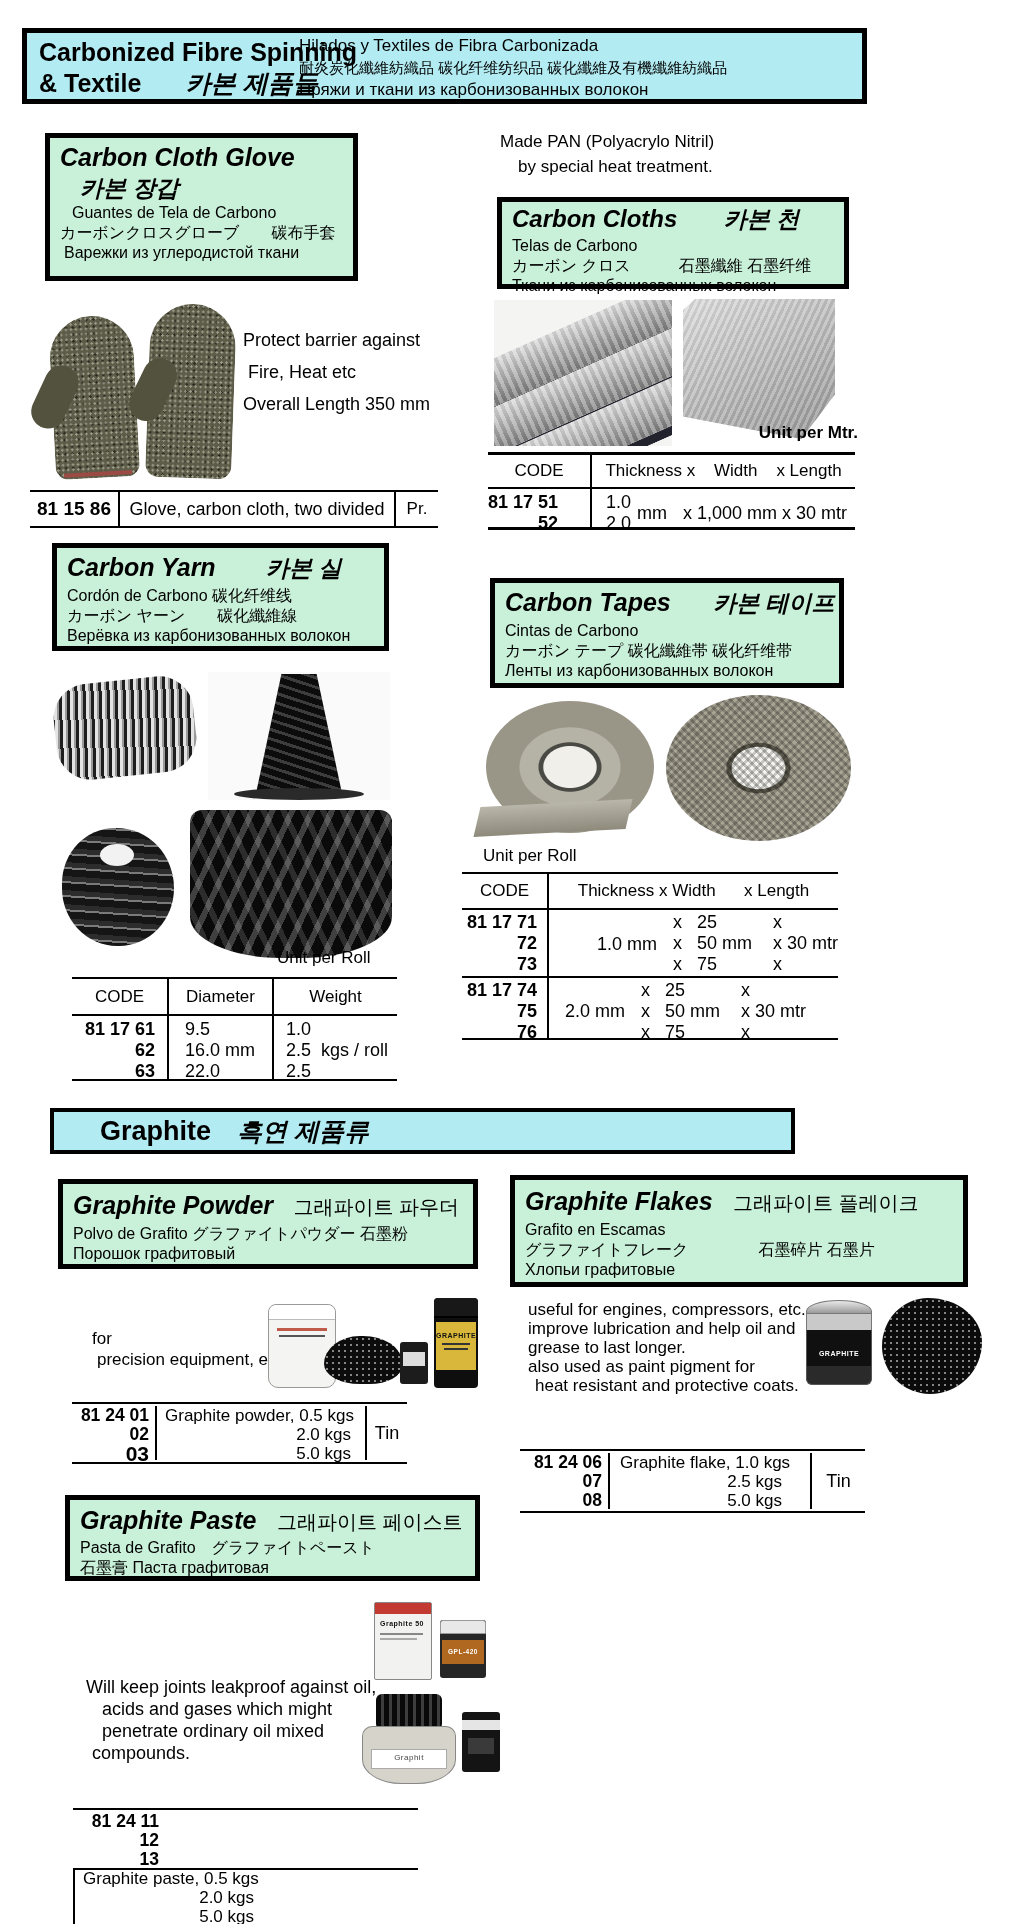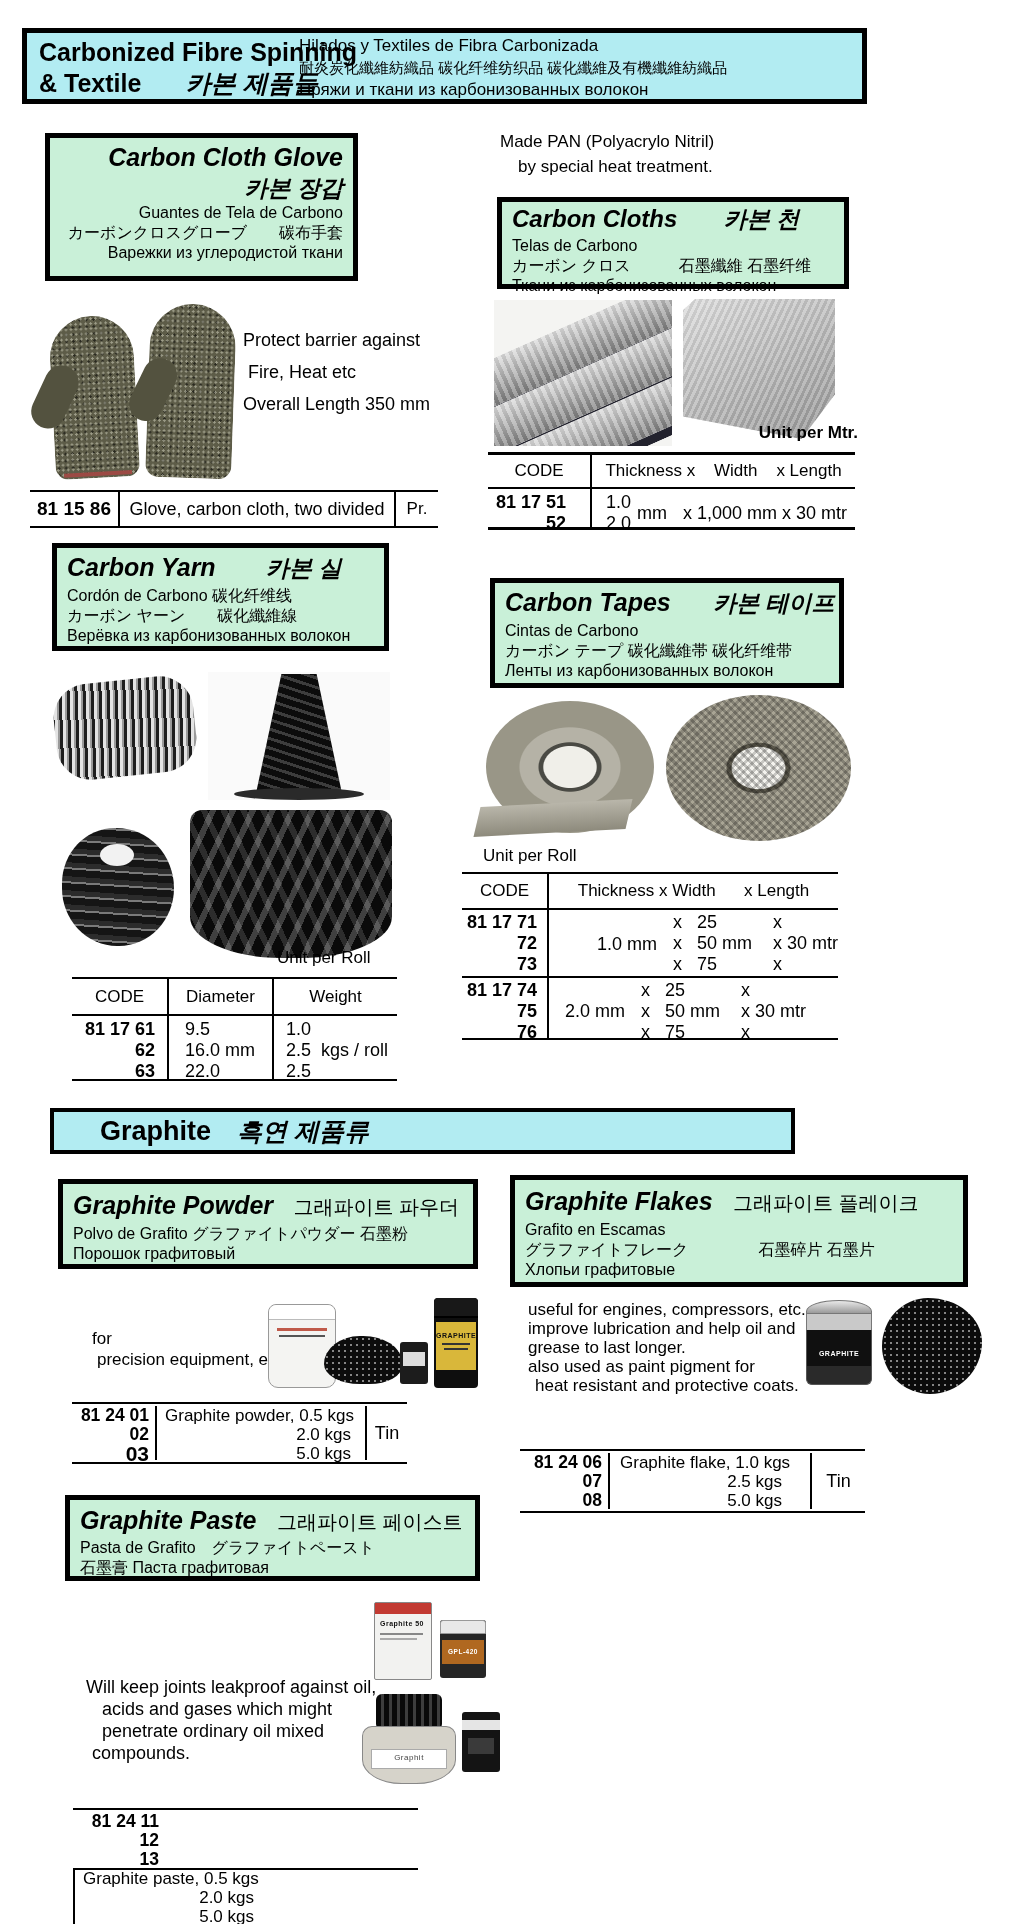--- a/index.html
+++ b/index.html
@@ -53,21 +53,21 @@
         <span style="font-size:25px;font-weight:bold;font-style:italic;margin-left:40px;">카본 제품들</span>
       </div>
     </div>
     <div class="abs" style="left:272px;top:2px;width:560px;">
       <div style="font-size:17px;line-height:22px;white-space:nowrap;">Hilados y Textiles de Fibra Carbonizada</div>
       <div style="font-size:15px;line-height:22px;white-space:nowrap;">耐炎炭化纖維紡織品  碳化纤维纺织品  碳化纖維及有機纖維紡織品</div>
       <div style="font-size:17px;line-height:22px;white-space:nowrap;">Пряжи и ткани из карбонизованных волокон</div>
     </div>
   </div>
 
-  <div class="greenbox" style="left:45px;top:133px;width:313px;height:148px;text-align:right;">
+  <div class="greenbox" style="left:45px;top:133px;width:313px;height:148px;">
     <div class="gb-title">Carbon Cloth Glove</div>
     <div class="gb-title" style="line-height:30px;"><span class="gb-ko" style="margin-left:20px;">카본 장갑</span></div>
     <div class="gb-line" style="margin-left:12px;">Guantes de Tela de Carbono</div>
     <div class="gb-line">カーボンクロスグローブ　　碳布手套</div>
     <div class="gb-line" style="margin-left:4px;">Варежки из углеродистой ткани</div>
   </div>
 
   <div class="abs" style="left:500px;top:128px;">
     <div class="note" style="font-size:17px;line-height:27px;">Made PAN (Polyacrylo Nitril)</div>
     <div class="note" style="font-size:17px;line-height:24px;margin-left:18px;">by special heat treatment.</div>
@@ -107,21 +107,21 @@
   <div class="photo" style="left:683px;top:299px;width:152px;height:140px;
               background-image:linear-gradient(150deg, rgba(255,255,255,.45), rgba(0,0,0,.18)),
                                repeating-linear-gradient(115deg,#cfcfcf 0 3px,#a9a9a9 3px 6px);
               clip-path:polygon(8% 0,100% 0,100% 68%,78% 100%,0 84%,0 8%);"></div>
 
   <div class="unit-note" style="left:720px;top:423px;width:138px;text-align:right;font-weight:bold;">Unit per Mtr.</div>
 
   <div class="tbl" style="left:488px;top:452px;width:367px;height:78px;">
     <div class="tcol" style="width:102px;">
       <div class="th" style="height:32px;">CODE</div>
-      <div class="cellpad" style="padding-right:14px;">
+      <div class="cellpad" style="padding-right:22px;">
         <div class="code-ln">81 17 51</div>
         <div class="code-ln">52</div>
       </div>
     </div>
     <div class="tcol vline" style="flex:1;">
       <div class="th" style="height:32px;">Thickness x    Width    x Length</div>
       <div class="cellpad" style="display:flex;align-items:center;padding-left:14px;">
         <div style="text-align:center;">
           <div class="ln">1.0</div>
           <div class="ln">2.0</div>

